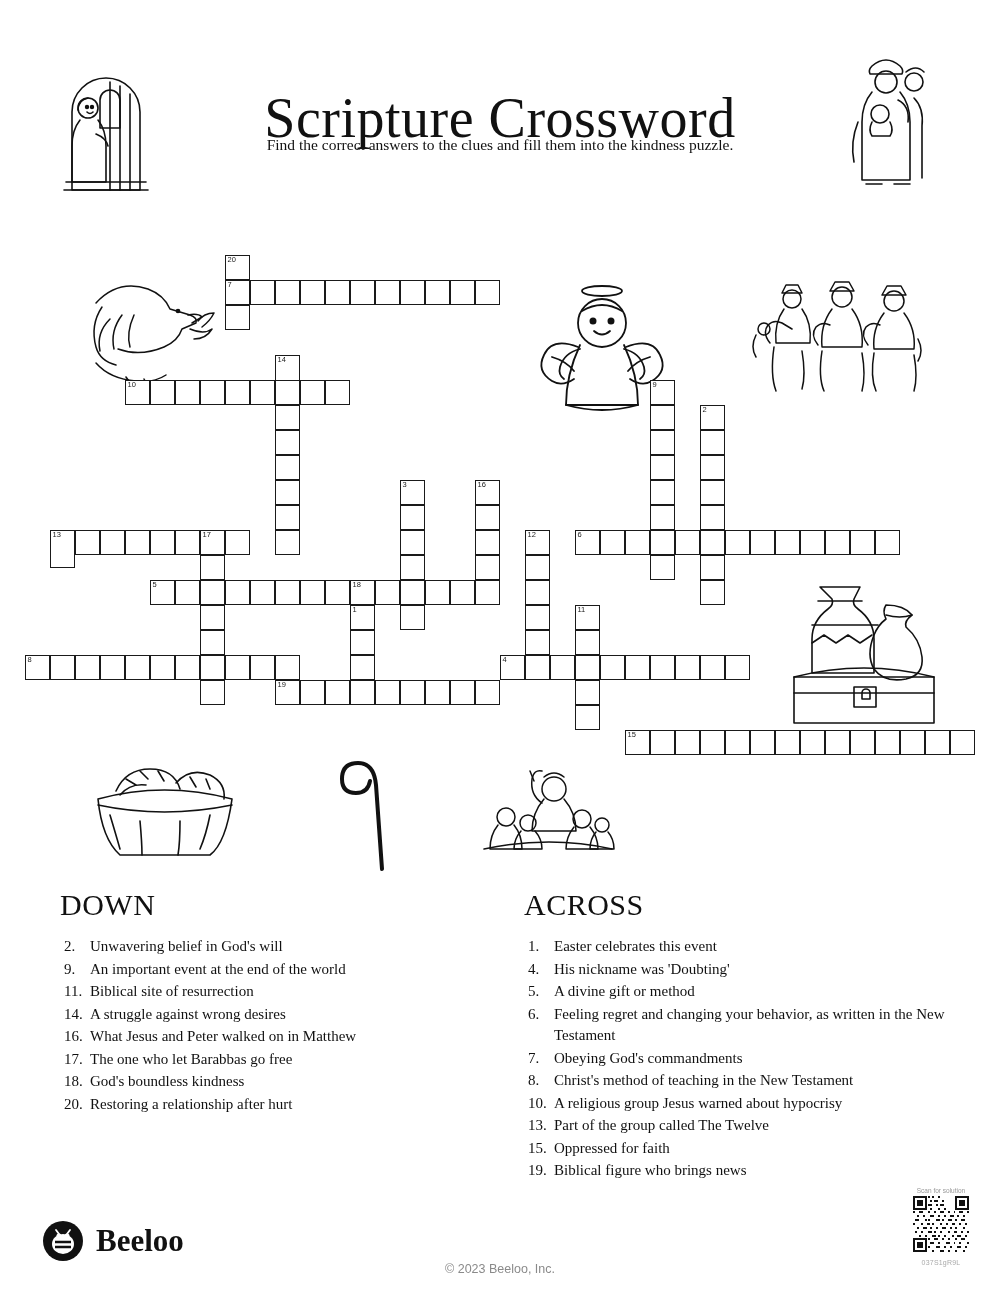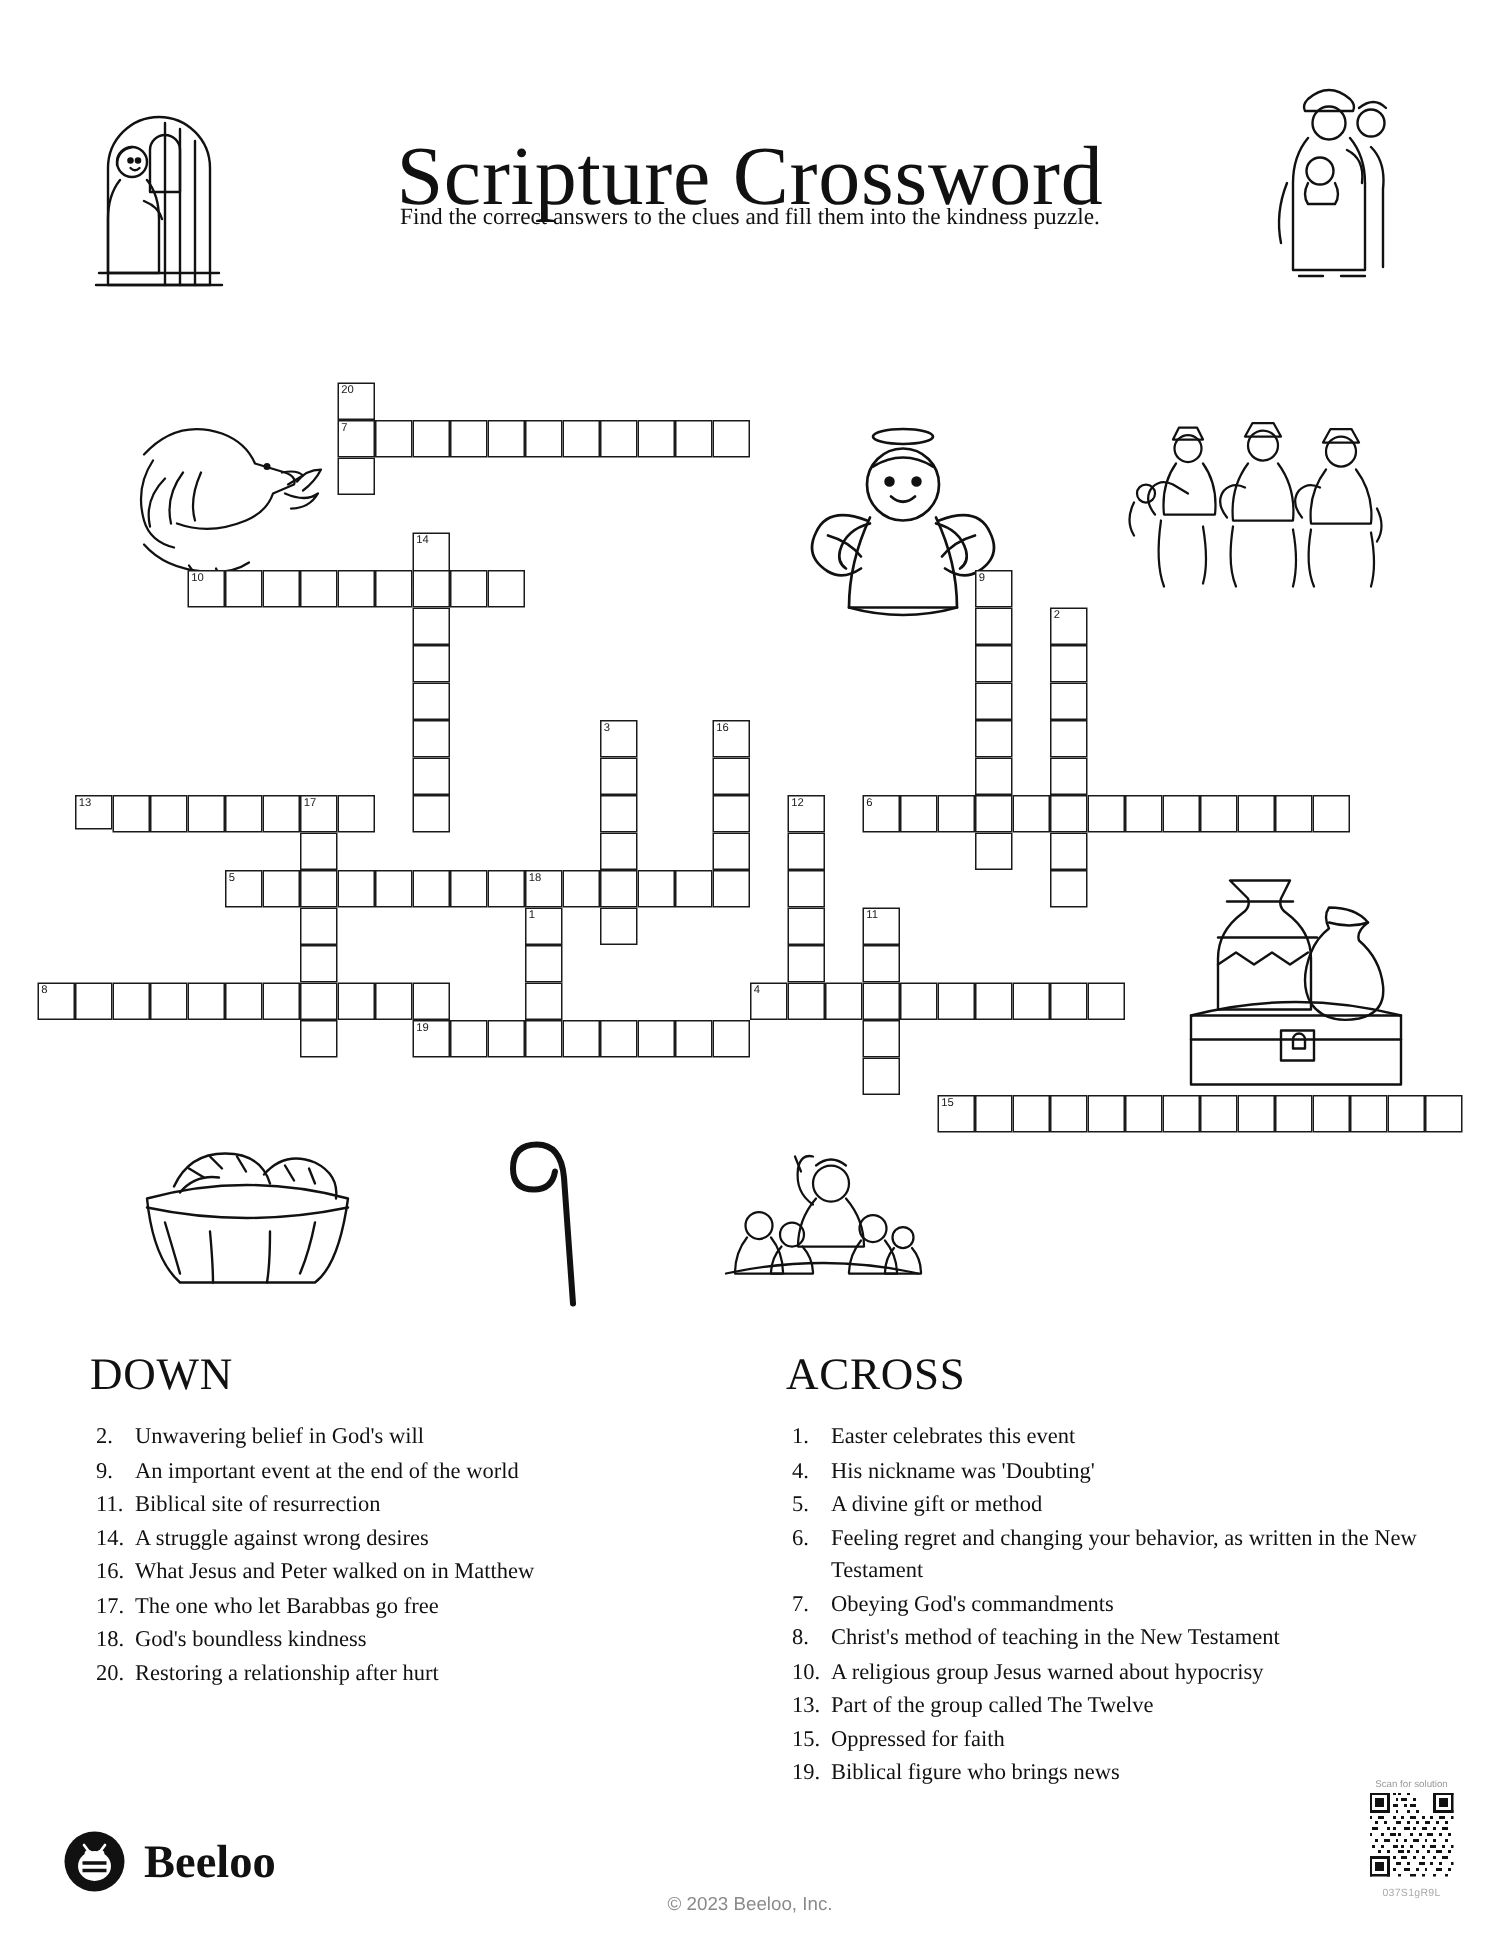--- a/index.html
+++ b/index.html
@@ -74,21 +74,21 @@
   
   #clues {
     position: absolute;
     top: 888px;
     left: 0;
     width: 1000px;
     height: 290px;
   }
   .clue-col {
     position: absolute;
-    top: 12px;
+    top: 0;
   }
   #down-col { left: 60px; width: 420px; }
   #across-col { left: 524px; width: 430px; }
   .clue-heading {
     font-size: 30px;
     font-family: "Liberation Serif", serif;
     letter-spacing: 0.5px;
     margin: 0 0 14px 0;
     font-weight: normal;
   }
@@ -388,21 +388,21 @@
       <div class="cell" style="left: 400px; top: 300px; width: 25px; height: 25px;"></div>
       <div class="cell" style="left: 400px; top: 325px; width: 25px; height: 25px;"></div>
       <div class="cell" style="left: 400px; top: 350px; width: 25px; height: 25px;"></div>
       <div class="cell" style="left: 475px; top: 225px; width: 25px; height: 25px;">
         <span class="num">16</span>
       </div>
       <div class="cell" style="left: 475px; top: 250px; width: 25px; height: 25px;"></div>
       <div class="cell" style="left: 475px; top: 275px; width: 25px; height: 25px;"></div>
       <div class="cell" style="left: 475px; top: 300px; width: 25px; height: 25px;"></div>
       <div class="cell" style="left: 475px; top: 325px; width: 25px; height: 25px;"></div>
-      <div class="cell" style="left: 50px; top: 275px; width: 25px; height: 23px;">
+      <div class="cell" style="left: 50px; top: 275px; width: 25px; height: 38px;">
         <span class="num">13</span>
       </div>
       <div class="cell" style="left: 75px; top: 275px; width: 25px; height: 25px;"></div>
       <div class="cell" style="left: 100px; top: 275px; width: 25px; height: 25px;"></div>
       <div class="cell" style="left: 125px; top: 275px; width: 25px; height: 25px;"></div>
       <div class="cell" style="left: 150px; top: 275px; width: 25px; height: 25px;"></div>
       <div class="cell" style="left: 175px; top: 275px; width: 25px; height: 25px;"></div>
       <div class="cell" style="left: 200px; top: 275px; width: 25px; height: 25px;">
         <span class="num">17</span>
       </div>

